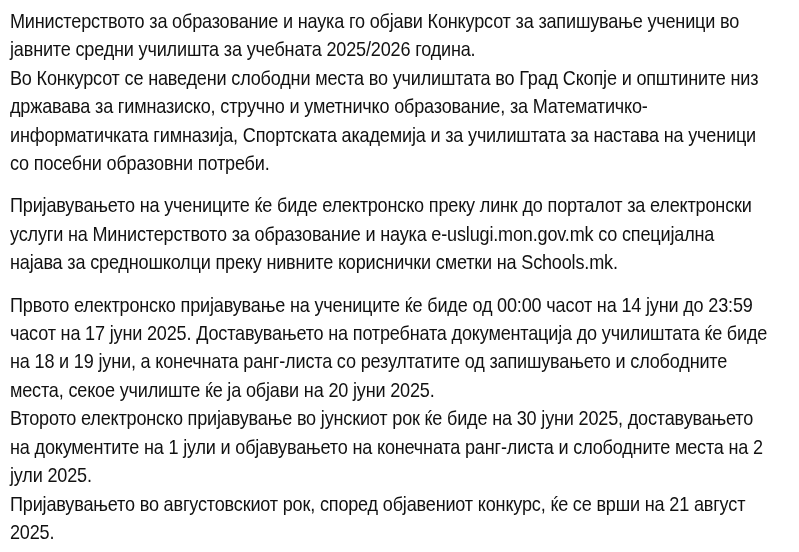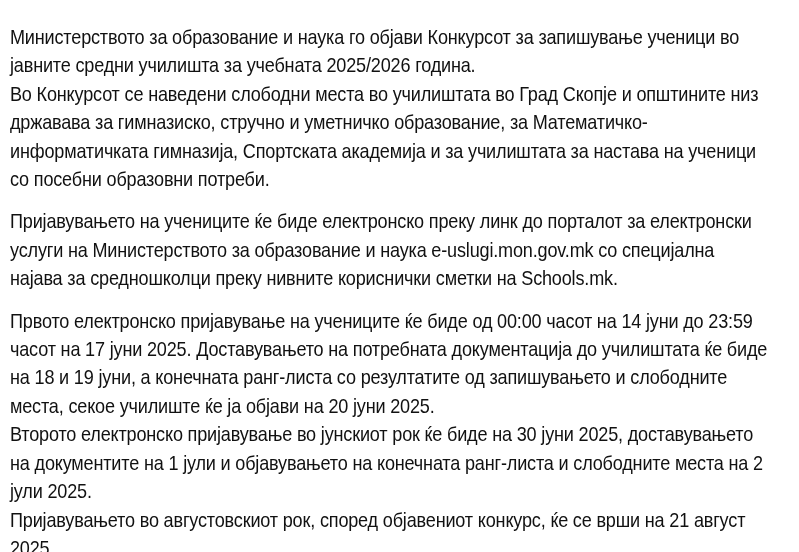--- a/index.html
+++ b/index.html
@@ -9,21 +9,21 @@
   }
   body {
     width: 799px;
     height: 552px;
     overflow: hidden;
   }
   .doc {
     box-sizing: border-box;
     width: 799px;
     height: 552px;
-    padding: 23px 4px 0 10px;
+    padding: 7px 4px 0 10px;
     color: #111111;
     font-family: "Liberation Sans", "DejaVu Sans", sans-serif;
     font-size: 21px;
     line-height: 28.4px;
   }
   .para {
     margin: 0 0 14px 0;
   }
   .para:last-child {
     margin-bottom: 0;

